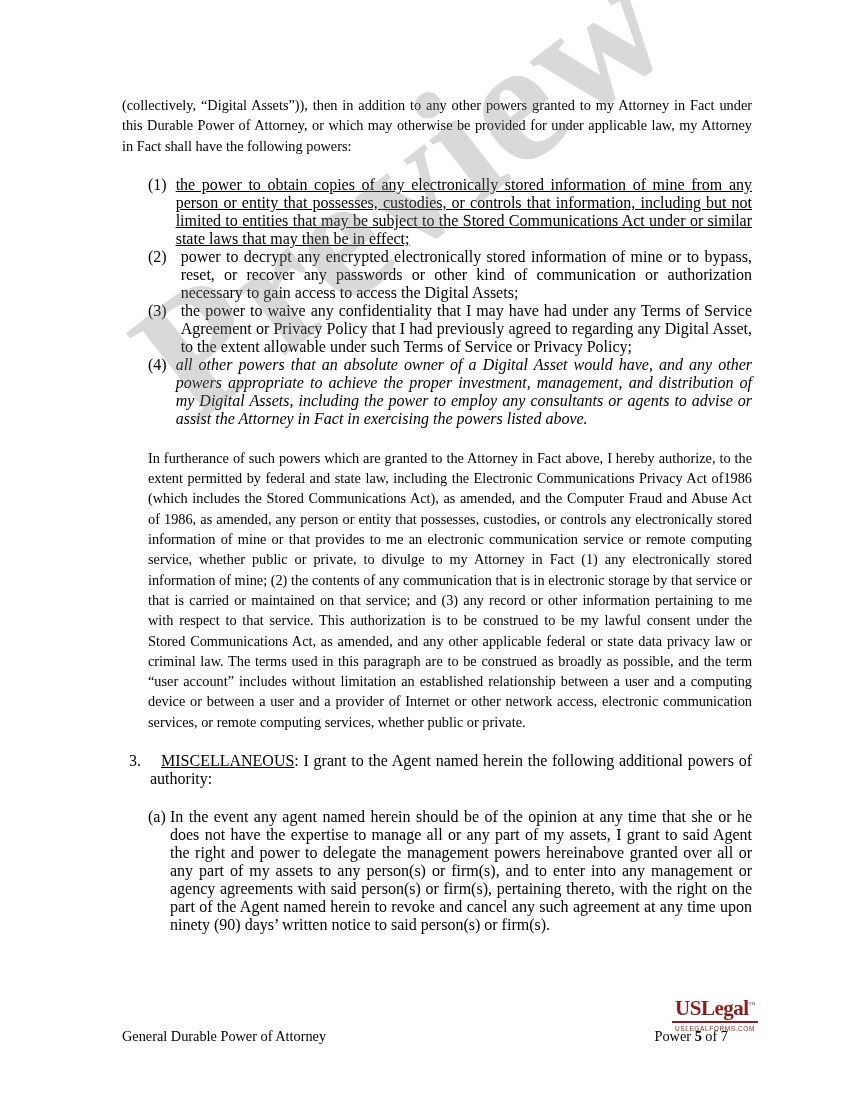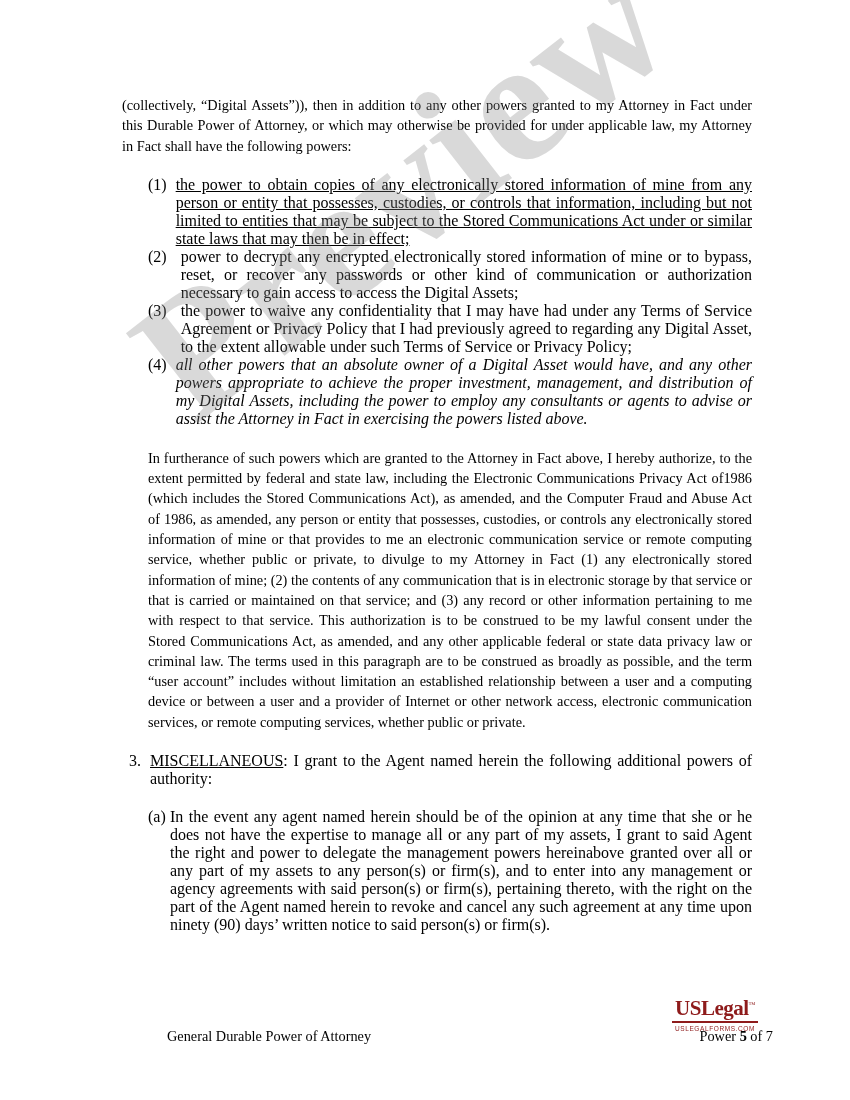--- a/index.html
+++ b/index.html
@@ -53,21 +53,21 @@
   .section-row .sec-num {
     flex: 0 0 28px;
     text-align: left;
     padding-left: 7px;
     box-sizing: border-box;
   }
   .section-row .sec-body {
     flex: 1 1 auto;
     text-align: justify;
   }
-  .u { text-decoration: underline; }
+  .u { text-decoration: underline; margin-left: 11px; }
 
   .lettered {
     display: flex;
     margin-left: 26px;
   }
   .lettered .let {
     flex: 0 0 22px;
   }
   .lettered .let-txt {
     flex: 1 1 auto;
@@ -78,21 +78,20 @@
   
   .footer {
     position: absolute;
     left: 122px;
     top: 1028px;
     width: 630px;
     display: flex;
     align-items: flex-start;
     justify-content: space-between;
     font-size: 14.3px;
-    margin-left: 45px;
   }
   .footer-left { white-space: nowrap; }
   .footer-right { white-space: nowrap; padding-right: 24px; }
   .footer-right b { font-weight: bold; }
 
   
   .logo {
     position: absolute;
     right: 88px;
     top: 998px;

